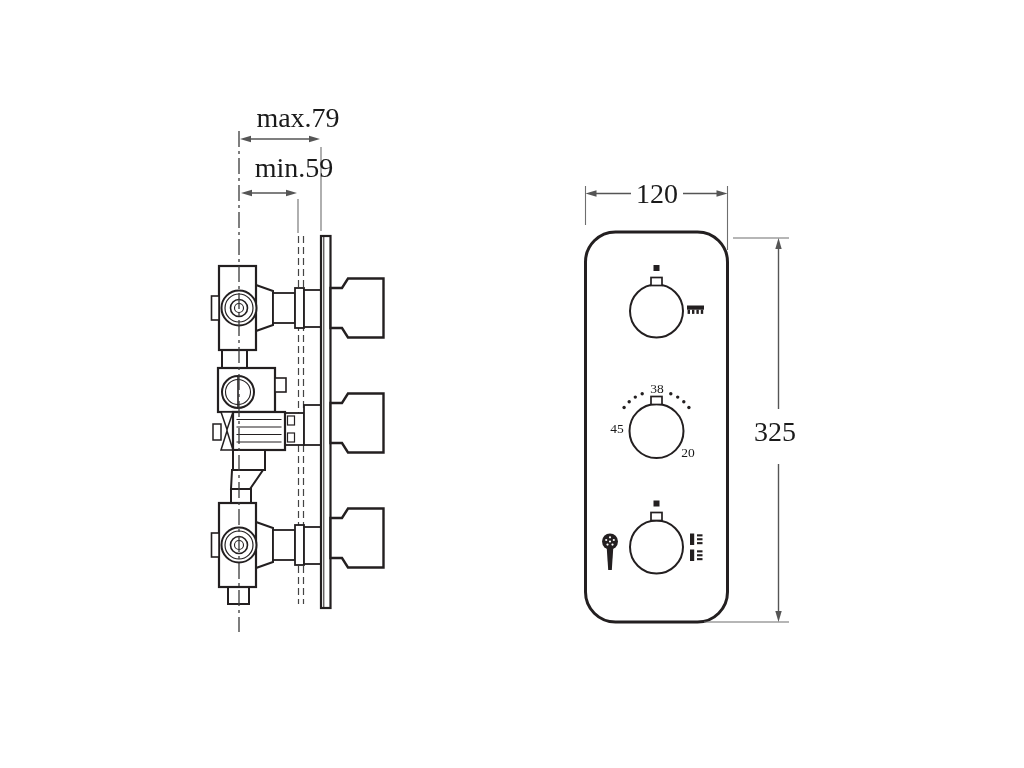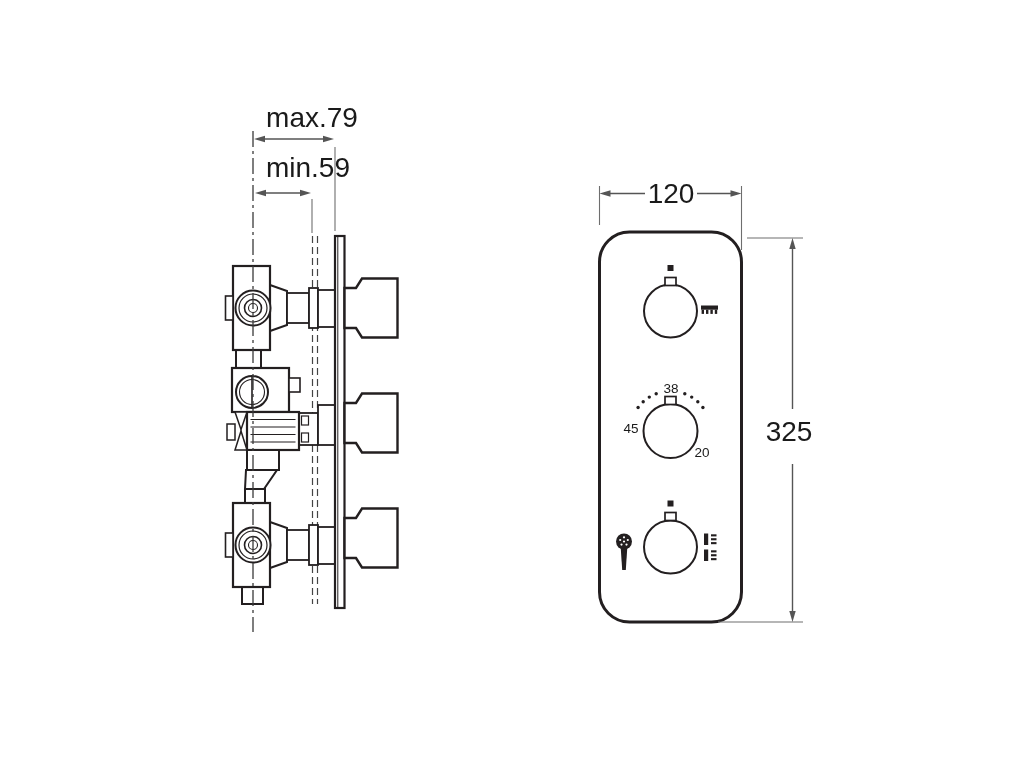--- a/index.html
+++ b/index.html
@@ -1,22 +1,21 @@
 <!DOCTYPE html>
 <html><head>
 <meta charset="utf-8">
 <style>
   html,body{margin:0;padding:0;background:#ffffff;}
   .canvas{
     position:relative;
     width:1000px;height:768px;
     background:#ffffff;
-    font-family:Liberation Sans, sans-serif;
+    font-family:Liberation Serif, serif;
     overflow:hidden;
-    margin-left:14px;
   }
   svg{position:absolute;left:0;top:0;}
   text{fill:#1a1a1a;}
   .dim-label{font-size:28px;}
   .temp-label{font-size:13.5px;}
 </style>
 </head>
 <body>
 
 <div class="canvas">

